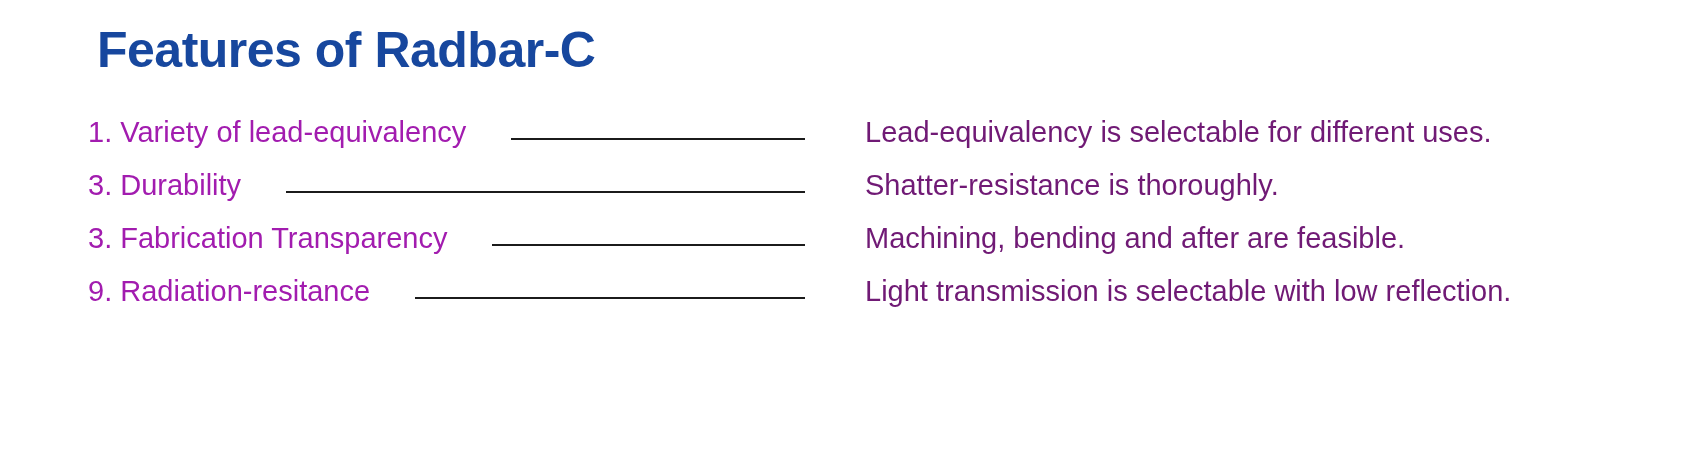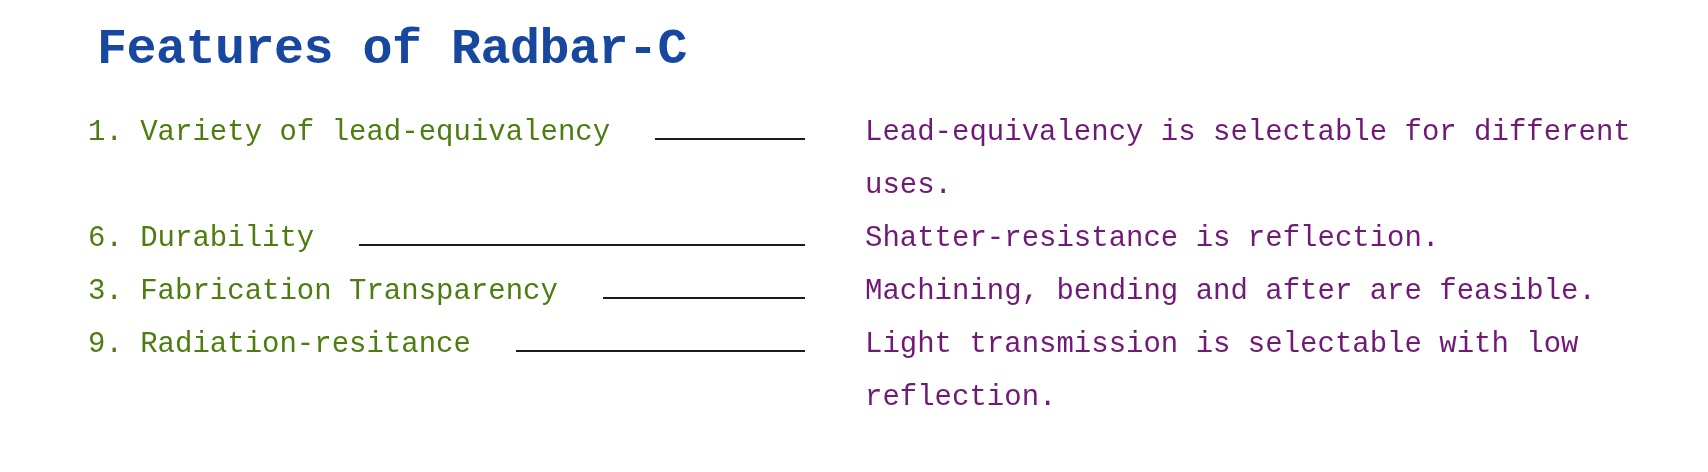--- a/index.html
+++ b/index.html
@@ -6,21 +6,20 @@
   html, body {
     background: #ffffff;
     font-family: "Liberation Sans", "DejaVu Sans", sans-serif;
   }
   .page {
     position: relative;
     width: 1708px;
     height: 472px;
     background: #ffffff;
     overflow: hidden;
-    font-family: Liberation Mono, monospace;
   }
   .page-title {
     position: absolute;
     left: 97px;
     top: 20px;
     font-size: 50px;
     line-height: 1.2;
     font-weight: 700;
     color: #17479E;
     letter-spacing: -0.5px;
@@ -38,21 +37,21 @@
     column-gap: 60px;
     align-items: start;
   }
   .feature-left {
     display: flex;
     align-items: flex-start;
   }
   .feature-label {
     font-size: 29px;
     line-height: 53px;
-    color: #4d7c0f;
+    color: #a21caf;
     white-space: nowrap;
   }
   .leader-line {
     flex: 1 1 auto;
     min-width: 40px;
     height: 34px;
     margin-left: 45px;
     border-bottom: 2px solid #1b1b1b;
   }
   .feature-desc {
@@ -75,24 +74,24 @@
     <div class="feature-row">
       <div class="feature-left">
         <span class="feature-label">1. Variety of lead-equivalency</span>
         <span class="leader-line"></span>
       </div>
       <div class="feature-desc">Lead-equivalency is selectable for different uses.</div>
     </div>
 
     <div class="feature-row">
       <div class="feature-left">
-        <span class="feature-label">6. Durability</span>
+        <span class="feature-label">3. Durability</span>
         <span class="leader-line"></span>
       </div>
-      <div class="feature-desc">Shatter-resistance is reflection.</div>
+      <div class="feature-desc">Shatter-resistance is thoroughly.</div>
     </div>
 
     <div class="feature-row">
       <div class="feature-left">
         <span class="feature-label">3. Fabrication Transparency</span>
         <span class="leader-line"></span>
       </div>
       <div class="feature-desc">Machining, bending and after are feasible.</div>
     </div>
 

